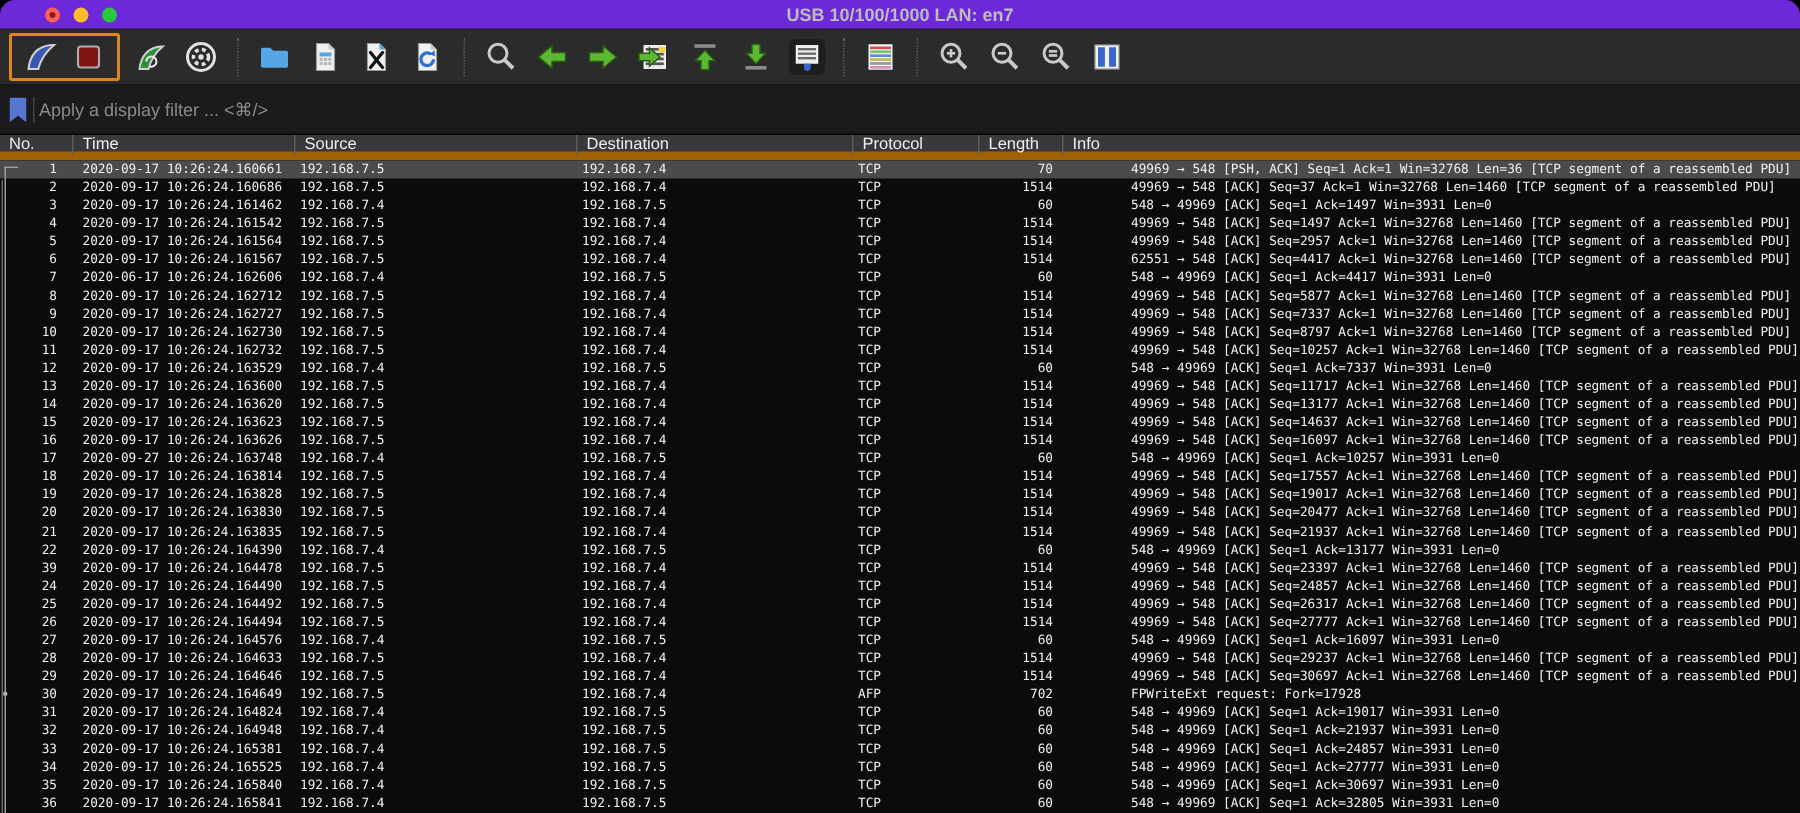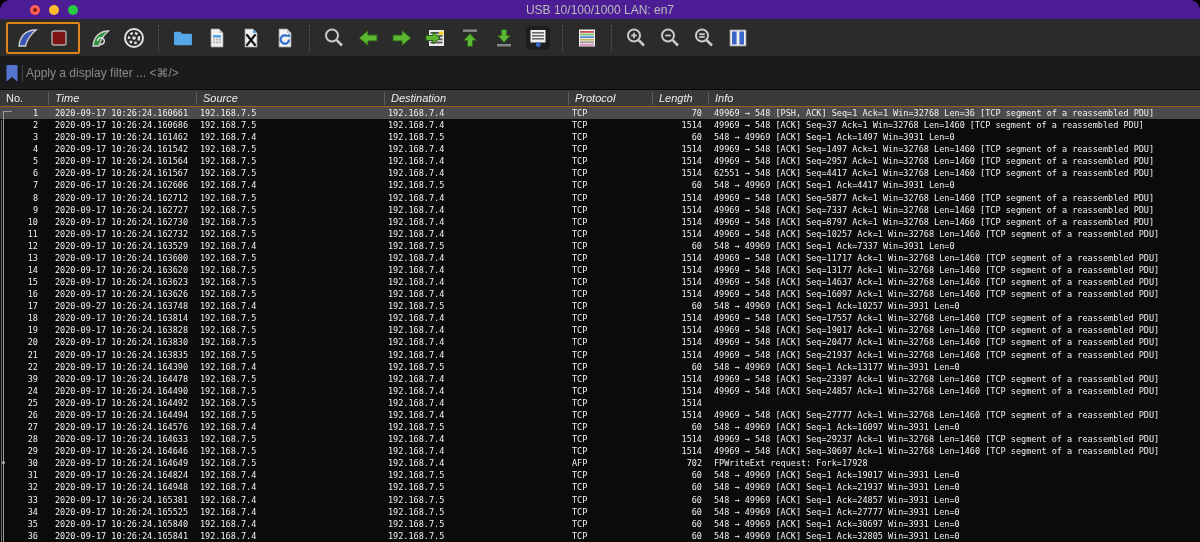--- a/index.html
+++ b/index.html
@@ -2,21 +2,21 @@
 <html><head>
 <meta charset="utf-8">
 <style>
   * { margin:0; padding:0; box-sizing:border-box; }
   html,body { width:1200px; height:542px; background:#000; overflow:hidden; }
   body { font-family:"Liberation Sans", sans-serif; }
 
   .window { width:1200px; height:542px; background:#0b0b0c; border-radius:10px 10px 0 0; overflow:hidden; position:relative; }
 
   
-  .titlebar { height:19px; background:#4c1d95; position:relative; }
+  .titlebar { height:19px; background:#6d28d9; position:relative;font-weight:bold; }
   .traffic-lights { position:absolute; left:30px; top:5px; display:flex; gap:9px; }
   .tl { width:10px; height:10px; border-radius:50%; display:inline-block; position:relative; }
   .tl.red { background:#fe5f57; }
   .tl.red::after { content:''; position:absolute; left:3px; top:3px; width:4px; height:4px; border-radius:50%; background:#8c1c13; }
   .tl.yellow { background:#febb2e; }
   .tl.green { background:#27c93f; }
   .title { position:absolute; left:0; right:0; top:3px; text-align:center; font-size:12px; color:#bcbcbc; }
 
   
   .toolbar { height:38px; background:#2b2b2c; display:flex; align-items:center; padding-left:6px; border-bottom:1px solid #161617; }
@@ -29,35 +29,35 @@
 
   
   .filterbar { height:33px; background:#1b1b1d; display:flex; align-items:center; padding:0 4px; border-bottom:1px solid #060606; }
   .bookmark { width:16px; height:17px; flex:none; margin-right:2px; }
   .filter-input-wrap { flex:1; height:17px; border-left:1px solid #454547; display:flex; align-items:center; }
   .filter-input { flex:1; height:17px; background:transparent; border:none; outline:none; color:#ddd; font-size:12px; font-family:"Liberation Sans", sans-serif; padding-left:3px; }
   .filter-input::placeholder { color:#8a8a8c; opacity:1; }
 
   
   .grid-cols { display:grid; grid-template-columns:48px 148px 188px 184px 84px 56px 1fr; }
-  .phead { height:17px; background:#39393b; color:#ededed; font-size:11px; align-items:center; border-bottom:1px solid #a16207; }
+  .phead { height:17px; background:#39393b; color:#ededed; font-size:11px; align-items:center; border-bottom:6px solid #a16207; }
   .phead .hc { height:13px; line-height:13px; padding-left:6px; white-space:nowrap; overflow:hidden; }
-  .phead .hc + .hc { border-left:1px solid #5d5d5f;font-style:italic; }
+  .phead .hc + .hc { border-left:1px solid #5d5d5f; }
 
   .rows { position:relative; height:447px; background:#0b0b0c; font-family:"DejaVu Sans Mono", monospace; font-size:8.5px; color:#f1f1f1; }
   .prow { height:12.081px; line-height:12.081px; white-space:nowrap; }
   .prow.sel { background:#4b4b4d; }
   .c { overflow:hidden; white-space:nowrap; }
   .c-no { text-align:right; padding-right:10px; }
   .c-time { padding-left:7px; }
   .c-source { padding-left:4px; }
   .c-destination { padding-left:4px; }
   .c-protocol { padding-left:4px; }
   .c-length { text-align:right; padding-right:6px; }
-  .c-info { padding-left:6px; }
+  .c-info { padding-left:6px;margin-left:40px; }
 
   
   .bracket-corner { position:absolute; left:3px; top:4px; width:9px; height:443px; border-left:1px solid #9a9a9a; border-top:1px solid #9a9a9a; pointer-events:none; }
   .bracket-outer { position:absolute; left:0.5px; top:13px; height:434px; border-left:1px solid #6e6e6e; pointer-events:none; }
   .bracket-dot { position:absolute; left:1.5px; top:354px; width:3px; height:3px; border-radius:50%; background:#b0b0b0; pointer-events:none; }
 </style>
 </head>
 <body>
 
 <div class="window">
@@ -512,20 +512,21 @@
           <span class="c c-length">1514</span>
           <span class="c c-info">49969 → 548 [ACK] Seq=24857 Ack=1 Win=32768 Len=1460 [TCP segment of a reassembled PDU]</span>
         </div>
         <div class="prow grid-cols">
           <span class="c c-no">25</span>
           <span class="c c-time">2020-09-17 10:26:24.164492</span>
           <span class="c c-source">192.168.7.5</span>
           <span class="c c-destination">192.168.7.4</span>
           <span class="c c-protocol">TCP</span>
           <span class="c c-length">1514</span>
+          <span class="c c-info">49969 → 548 [ACK] Seq=26317 Ack=1 Win=32768 Len=1460 [TCP segment of a reassembled PDU]</span>
         </div>
         <div class="prow grid-cols">
           <span class="c c-no">26</span>
           <span class="c c-time">2020-09-17 10:26:24.164494</span>
           <span class="c c-source">192.168.7.5</span>
           <span class="c c-destination">192.168.7.4</span>
           <span class="c c-protocol">TCP</span>
           <span class="c c-length">1514</span>
           <span class="c c-info">49969 → 548 [ACK] Seq=27777 Ack=1 Win=32768 Len=1460 [TCP segment of a reassembled PDU]</span>
         </div>

